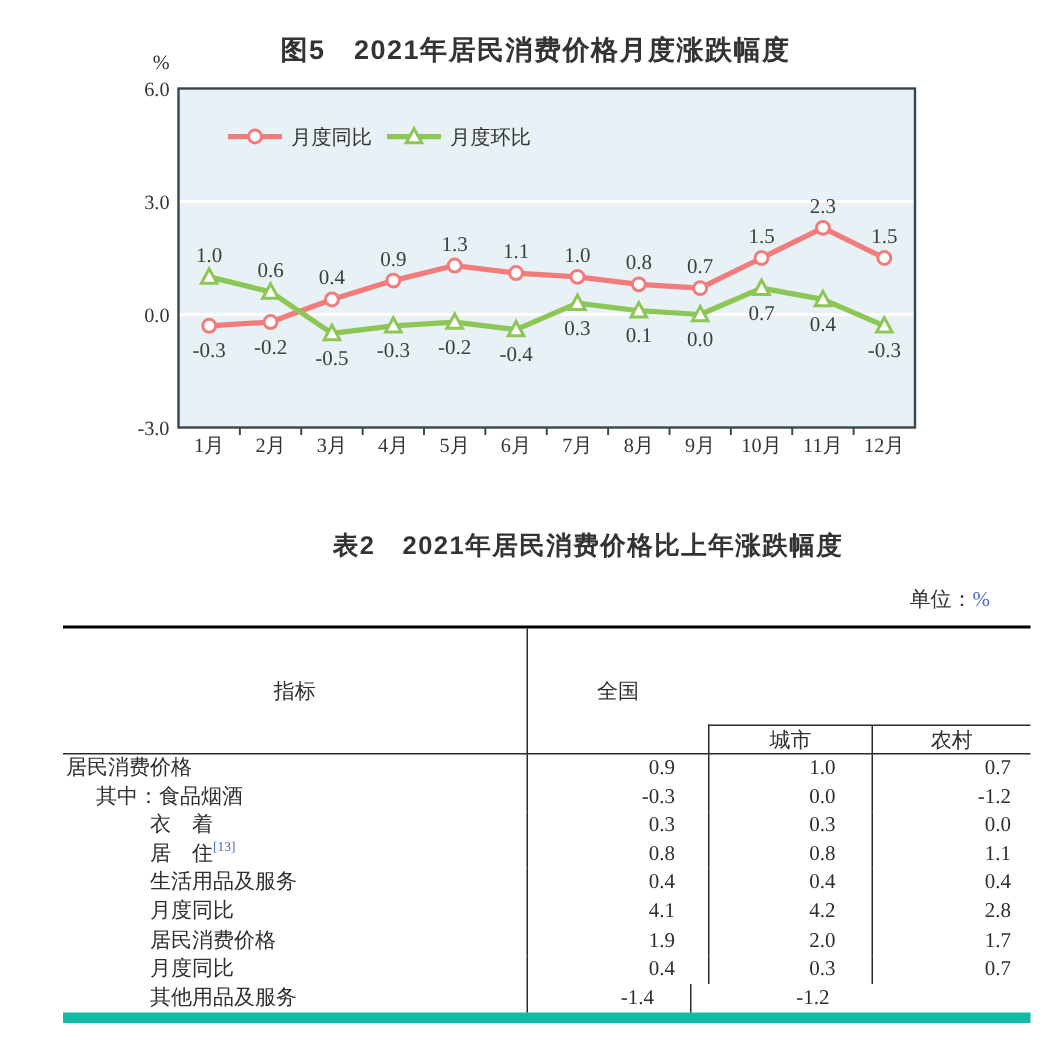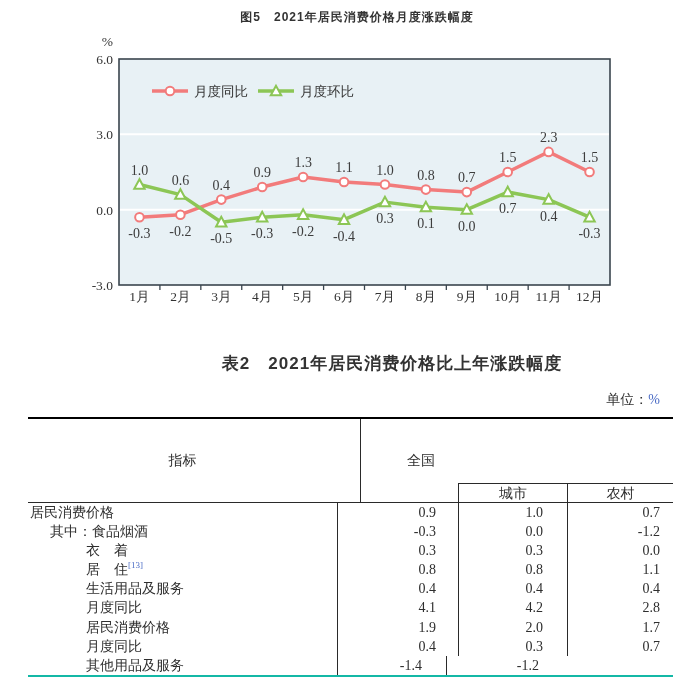--- a/index.html
+++ b/index.html
@@ -5,58 +5,57 @@
   * { margin:0; padding:0; box-sizing:border-box; }
   html,body { background:#fff; }
   body {
     width:696px; height:693px;
     font-family:"Liberation Serif","DejaVu Serif",serif;
     color:#333;
   }
   .page { position:relative; width:696px; height:693px; background:#fff; overflow:hidden; }
 
   .chart-title {
-    position:absolute; top:9px; left:0; width:696px;
+    position:absolute; top:21px; left:0; width:696px;
     text-align:center; padding-left:18px;
     font-family:"Liberation Sans","DejaVu Sans",sans-serif;
-    font-weight:bold; font-size:12px; color:#333; letter-spacing:1px;
+    font-weight:bold; font-size:18px; color:#333; letter-spacing:1px;
   }
   svg.fig { position:absolute; top:30px; left:0; }
   .num { font-family:"Liberation Serif","DejaVu Serif",serif; }
   .lbl { font-size:14px; fill:#3d3d3d; }
   .ax  { font-size:13.5px; fill:#333; }
   .cjk { font-family:"Liberation Serif","DejaVu Serif",serif; }
 
   .table-title {
     position:absolute; top:352px; left:16px; width:696px;
     text-align:center; padding-left:56px;
     font-family:"Liberation Sans","DejaVu Sans",sans-serif;
     font-weight:bold; font-size:17px; color:#333; letter-spacing:1px;
   }
   .unit-line {
     position:absolute; top:391px; left:28px; width:645px;
     text-align:right; padding-right:13px; font-size:14px; color:#333;
   }
   .unit-pct { color:#4a6bc5; }
 
   .tbl {
-    position:absolute; top:417px; left:28px; width:645px;
-    border-top:2px solid #000; border-bottom:2px solid #14b8a6;
+    position:absolute; top:417px; left:42px; width:645px;
+    border-top:2px solid #000; border-bottom:7px solid #14b8a6;
     font-size:14px; color:#2e2e2e;
   }
   .thead { position:relative; height:84px; border-bottom:1px solid #2a2a2a; }
   .h-ind {
     position:absolute; left:0; top:0; width:309px; height:84px;
     display:flex; align-items:center; justify-content:center;
   }
   .h-nat {
     position:absolute; left:309px; top:0; width:121px; height:84px;
     display:flex; align-items:center; justify-content:center;
     border-left:1px solid #2a2a2a;
-    margin-left:23px;
   }
   .h-sub {
     position:absolute; left:430px; top:64px; width:215px; height:20px;
     display:flex; border-top:1px solid #2a2a2a; border-left:1px solid #2a2a2a;
   }
   .h-city {
     width:109px; display:flex; align-items:center; justify-content:center;
     border-right:1px solid #2a2a2a;
   }
   .h-rural { flex:1; display:flex; align-items:center; justify-content:center; }

